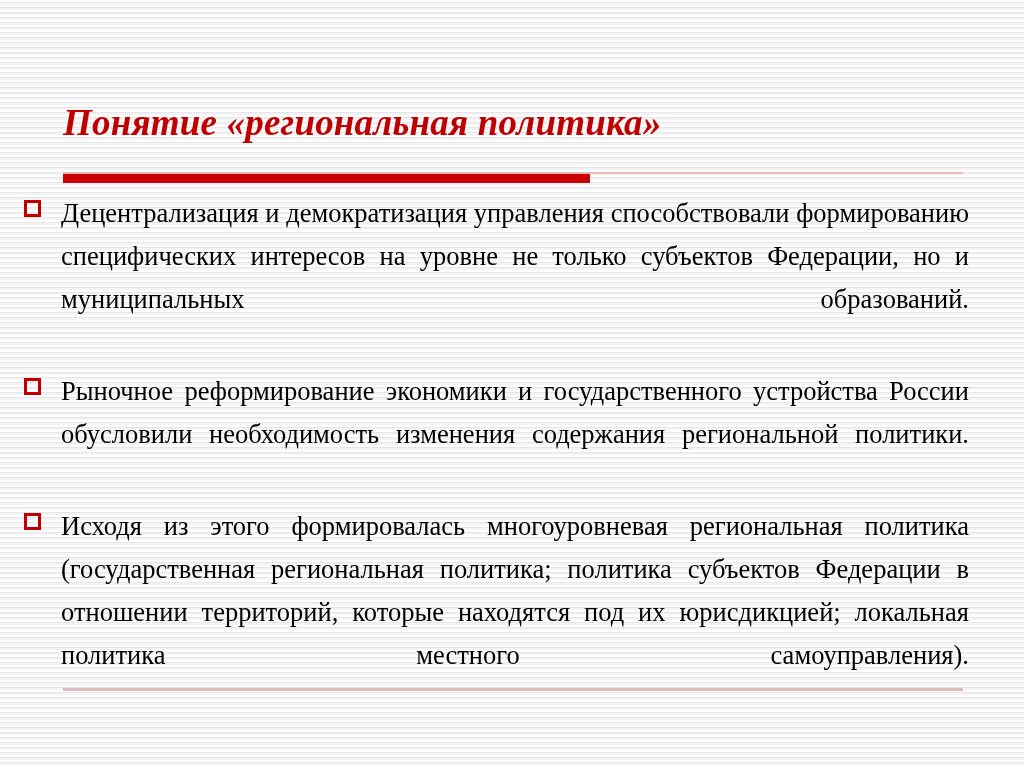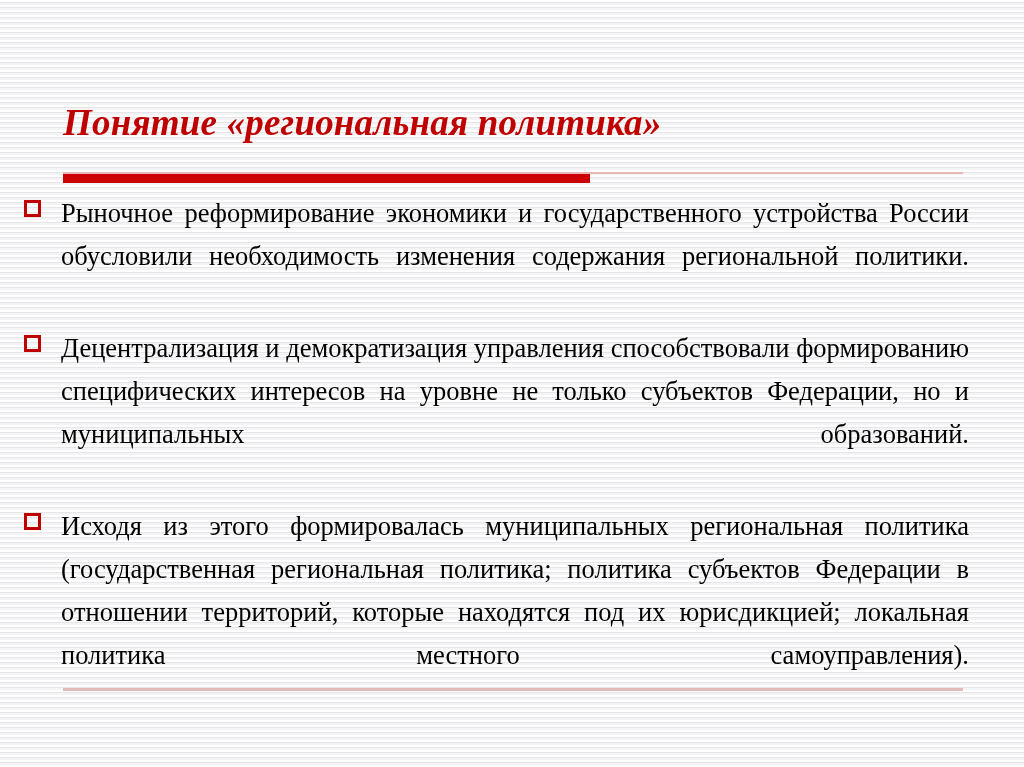--- a/index.html
+++ b/index.html
@@ -139,30 +139,30 @@
 
   <div class="title-divider">
     <div class="thin-rule"></div>
     <div class="thick-rule"></div>
   </div>
 
   <div class="body-block">
 
     <div class="bullet-item">
       <span class="bullet-marker"></span>
+      <p class="bullet-text">Децентрализация и демократизация управления способствовали формированию специфических интересов на уровне не только субъектов Федерации, но и муниципальных образований.</p>
+    </div>
+
+    <div class="bullet-item">
+      <span class="bullet-marker"></span>
       <p class="bullet-text">Рыночное реформирование экономики и государственного устройства России обусловили необходимость изменения содержания региональной политики.</p>
     </div>
 
     <div class="bullet-item">
       <span class="bullet-marker"></span>
-      <p class="bullet-text">Децентрализация и демократизация управления способствовали формированию специфических интересов на уровне не только субъектов Федерации, но и муниципальных образований.</p>
-    </div>
-
-    <div class="bullet-item">
-      <span class="bullet-marker"></span>
-      <p class="bullet-text">Исходя из этого формировалась муниципальных региональная политика (государственная региональная политика; политика субъектов Федерации в отношении территорий, которые находятся под их юрисдикцией; локальная политика местного самоуправления).</p>
+      <p class="bullet-text">Исходя из этого формировалась многоуровневая региональная политика (государственная региональная политика; политика субъектов Федерации в отношении территорий, которые находятся под их юрисдикцией; локальная политика местного самоуправления).</p>
     </div>
 
   </div>
 
   <div class="bottom-rule"></div>
 
 </div>
 
 </body></html>

